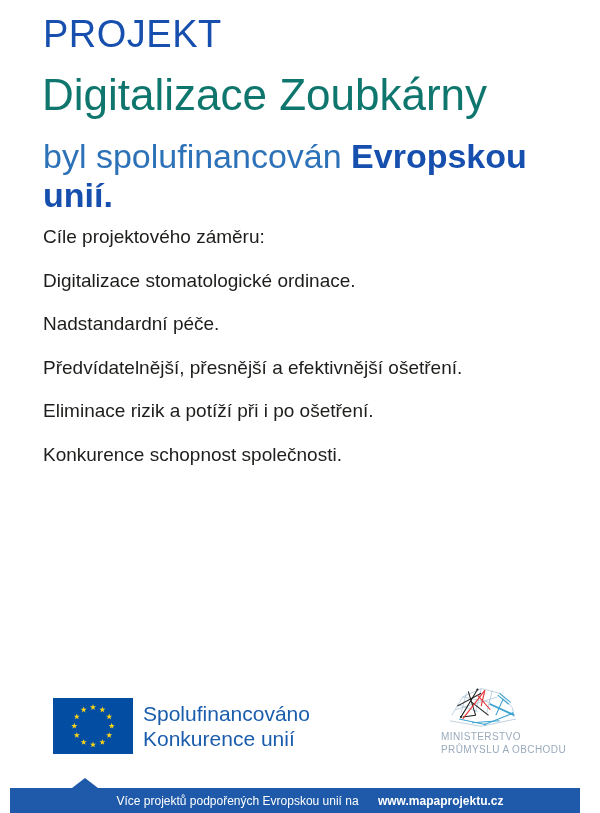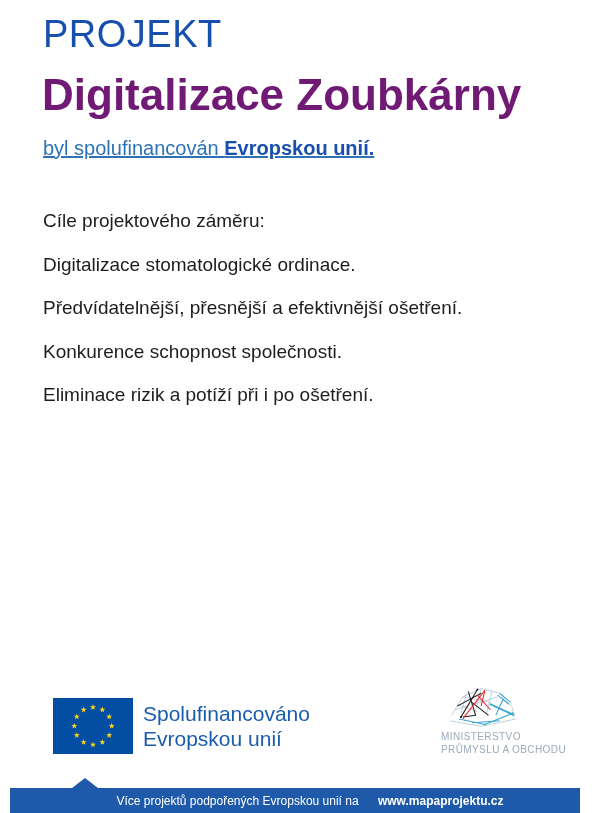--- a/index.html
+++ b/index.html
@@ -7,29 +7,29 @@
     position:relative; width:580px; height:813px; background:#ffffff;
     font-family:"Liberation Sans","DejaVu Sans",sans-serif; overflow:hidden;
   }
   
   .eyebrow {
     position:absolute; left:43px; top:13px;
     font-size:38px; font-weight:400; color:#164fae; letter-spacing:.5px;
   }
   .title {
     position:absolute; left:42px; top:70px;
-    font-size:44px; font-weight:700; color:#701a75; letter-spacing:0;
+    font-size:44px; font-weight:400; color:#0f766e; letter-spacing:0;
   }
   .subtitle {
     position:absolute; left:43px; top:137px;
-    font-size:20px; font-weight:400; color:#2d72b8; margin:0;text-decoration:underline;
+    font-size:34px; font-weight:400; color:#2d72b8; margin:0;
   }
   .subtitle strong { color:#164fae; font-weight:700; }
   
-  .goals { position:absolute; left:43px; top:210px; }
+  .goals { position:absolute; left:43px; top:226px; }
   .goals p {
     margin:0 0 21.5px 0; font-size:19px; line-height:22px;
     color:#1d1d1b; font-weight:400;
   }
   
   .eu-flag { position:absolute; left:53px; top:698px; width:80px; height:56px; }
   .eu-text {
     position:absolute; left:143px; top:701px;
     font-size:21px; font-weight:400; color:#1a5dad; line-height:25px;
   }
@@ -59,23 +59,24 @@
 
   <div class="eyebrow">PROJEKT</div>
 
   <h1 class="title" style="margin:0;">Digitalizace Zoubkárny</h1>
 
   <p class="subtitle"><span>byl spolufinancován </span><strong>Evropskou unií.</strong></p>
 
   <div class="goals">
     <p>Cíle projektového záměru:</p>
     <p>Digitalizace stomatologické ordinace.</p>
+    <p>Nadstandardní péče.</p>
     <p>Předvídatelnější, přesnější a efektivnější ošetření.</p>
+    <p>Eliminace rizik a potíží při i po ošetření.</p>
     <p>Konkurence schopnost společnosti.</p>
-    <p>Eliminace rizik a potíží při i po ošetření.</p>
   </div>
 
   <svg class="eu-flag" viewBox="0 0 80 56" xmlns="http://www.w3.org/2000/svg">
     <rect width="80" height="56" fill="#034ea2"></rect>
     <defs>
       <polygon id="star" fill="#ffd617" points="0,-3.2 0.73,-1.01 3.04,-0.99 1.19,0.39 1.88,2.59 0,1.25 -1.88,2.59 -1.19,0.39 -3.04,-0.99 -0.73,-1.01"></polygon>
     </defs>
     <use href="#star" transform="translate(40,9.3)"></use>
     <use href="#star" transform="translate(49.35,11.81)"></use>
     <use href="#star" transform="translate(56.19,18.65)"></use>
@@ -84,21 +85,21 @@
     <use href="#star" transform="translate(49.35,44.19)"></use>
     <use href="#star" transform="translate(40,46.7)"></use>
     <use href="#star" transform="translate(30.65,44.19)"></use>
     <use href="#star" transform="translate(23.81,37.35)"></use>
     <use href="#star" transform="translate(21.3,28)"></use>
     <use href="#star" transform="translate(23.81,18.65)"></use>
     <use href="#star" transform="translate(30.65,11.81)"></use>
   </svg>
   <div class="eu-text">
     <div>Spolufinancováno</div>
-    <div>Evropskou unií</div>
+    <div>Konkurence unií</div>
   </div>
 
   <svg class="ministry-dome" viewBox="0 0 84 50" xmlns="http://www.w3.org/2000/svg">
     <g stroke="#9db8cf" stroke-width="0.7" fill="none">
       <polyline points="8,34 20,14 40,5 60,10 74,26 76,36"></polyline>
       <polyline points="6,40 40,46 78,38"></polyline>
       <line x1="14" y1="22" x2="36" y2="30"></line>
       <line x1="24" y1="10" x2="18" y2="32"></line>
       <line x1="40" y1="5" x2="34" y2="30"></line>
       <line x1="52" y1="7" x2="46" y2="32"></line>

